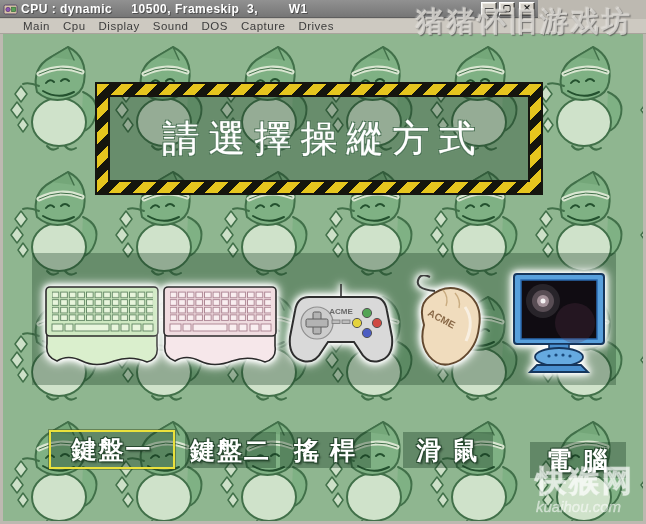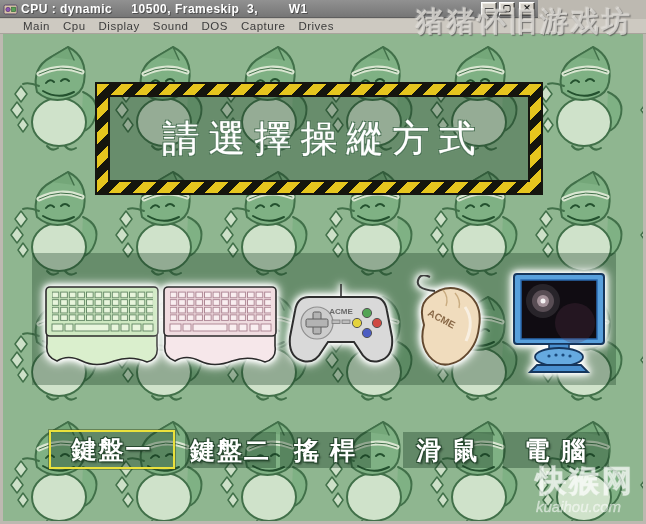--- a/index.html
+++ b/index.html
@@ -92,21 +92,21 @@
   }
   .opt-label.selected {
     top:396px; height:39px;
     border:2px solid #eae13c;
     box-shadow:0 0 0 1px rgba(60,80,30,.5);
   }
   .lbl-1 { left:46px;  width:126px; }
   .lbl-2 { left:160px; width:91px;margin-left:22px; }
   .lbl-3 { left:277px; width:91px; }
   .lbl-4 { left:400px; width:90px; }
-  .lbl-5 { left:500px; width:106px; }
+  .lbl-5 { left:527px; width:96px;margin-top:10px; }
   
   .wm-top {
     position:absolute; top:3px; right:13px; z-index:20;
     font-size:28px; font-weight:bold; letter-spacing:3px;
     color:rgba(225,223,218,.8);
     text-shadow:1px 1px 1px rgba(70,70,70,.65), -1px -1px 1px rgba(255,255,255,.25);
     white-space:nowrap; pointer-events:none;
   }
   .wm-corner { position:absolute; right:8px; bottom:6px; text-align:left; pointer-events:none; }
   .wm-name {

